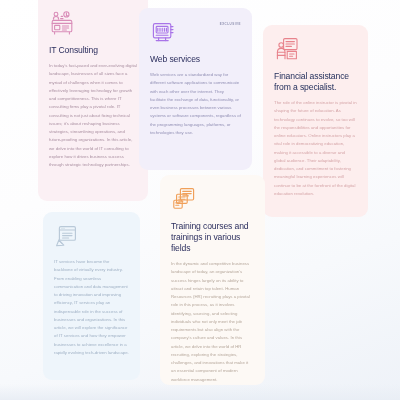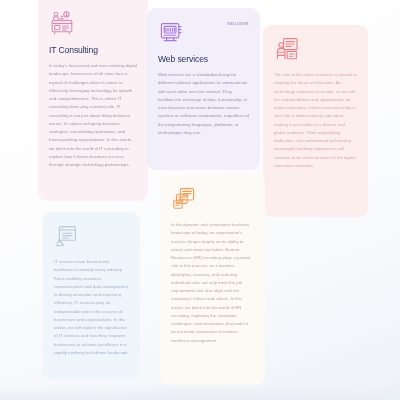--- a/index.html
+++ b/index.html
@@ -85,21 +85,21 @@
 
   
   #card-it-consulting {
     left: 38px;  top: -12px;  width: 110px; height: 213px;
     background: #fbf0f4;
     padding-top: 22px;
   }
   #card-it-consulting .card-body { color: #a98ea0; }
 
   #card-web-services {
-    left: 147px; top: 8px;  width: 113px; height: 162px;
+    left: 139px; top: 8px;  width: 113px; height: 162px;
     background: #f2effa;
   }
   #card-web-services .card-body { color: #918fb4; }
 
   #card-financial {
     left: 263px; top: 25px; width: 105px; height: 192px;
     background: #fdeeee;
   }
   #card-financial .card-title { color: #24305c; }
   #card-financial .card-body { color: #d4a3a6; }
@@ -163,20 +163,21 @@
         <rect x="9.6" y="2.6" width="13.4" height="11" rx="1.2"></rect>
         <path d="M12 5.6h8.4M12 8h8.4M12 10.4h5.4"></path>
         <circle cx="7.2" cy="9" r="2.3"></circle>
         <path d="M3.4 16.2c0-2.2 1.7-3.8 3.8-3.8s3.8 1.6 3.8 3.8"></path>
         <path d="M3.4 16.2h7.6v3.2H3.4z"></path>
         <path d="M13.2 15.4h9.2v7.4h-9.2z"></path>
         <path d="M15.6 18h4.4M15.6 20.2h3"></path>
         <path d="M3.4 19.4v3.4M11 19.4v3.4"></path>
       </svg>
     </span>
+    <div class="card-title">Financial assistance from a specialist.</div>
     <div class="card-body">The role of the online instructor is pivotal in shaping the future of education. As technology continues to evolve, so too will the responsibilities and opportunities for online educators. Online instructors play a vital role in democratizing education, making it accessible to a diverse and global audience. Their adaptability, dedication, and commitment to fostering meaningful learning experiences will continue to be at the forefront of the digital education revolution.</div>
   </div>
 
   <div class="card" id="card-it-services">
     <span class="card-icon">
       <svg viewBox="0 0 26 26" fill="none" stroke="#b9c9d8" stroke-width="1.15" stroke-linecap="round" stroke-linejoin="round">
         <rect x="5.4" y="3.6" width="16" height="13.6" rx="1.3"></rect>
         <path d="M5.4 7h16"></path>
         <circle cx="8" cy="5.3" r="0.55" fill="#b9c9d8" stroke="none"></circle>
         <circle cx="10" cy="5.3" r="0.55" fill="#b9c9d8" stroke="none"></circle>
@@ -192,16 +193,17 @@
     <span class="card-icon">
       <svg viewBox="0 0 26 26" fill="none" stroke="#f0a05a" stroke-width="1.15" stroke-linecap="round" stroke-linejoin="round">
         <rect x="9.4" y="2.6" width="13.2" height="11.4" rx="1.2"></rect>
         <path d="M11.8 5.4h8.4M11.8 7.6h8.4M11.8 9.8h5.6"></path>
         <rect x="5.6" y="8.2" width="10.6" height="9.2" rx="1.1"></rect>
         <path d="M7.8 11h6.2M7.8 13.2h6.2M7.8 15.2h4"></path>
         <rect x="2.8" y="14.2" width="8.4" height="8" rx="1.1"></rect>
         <path d="M4.8 16.8h4.4M4.8 19.2h3"></path>
       </svg>
     </span>
+    <div class="card-title">Training courses and trainings in various fields</div>
     <div class="card-body">In the dynamic and competitive business landscape of today, an organization's success hinges largely on its ability to attract and retain top talent. Human Resources (HR) recruiting plays a pivotal role in this process, as it involves identifying, sourcing, and selecting individuals who not only meet the job requirements but also align with the company's culture and values. In this article, we delve into the world of HR recruiting, exploring the strategies, challenges, and innovations that make it an essential component of modern workforce management.</div>
   </div>
 
 </div>
 
 </body></html>

